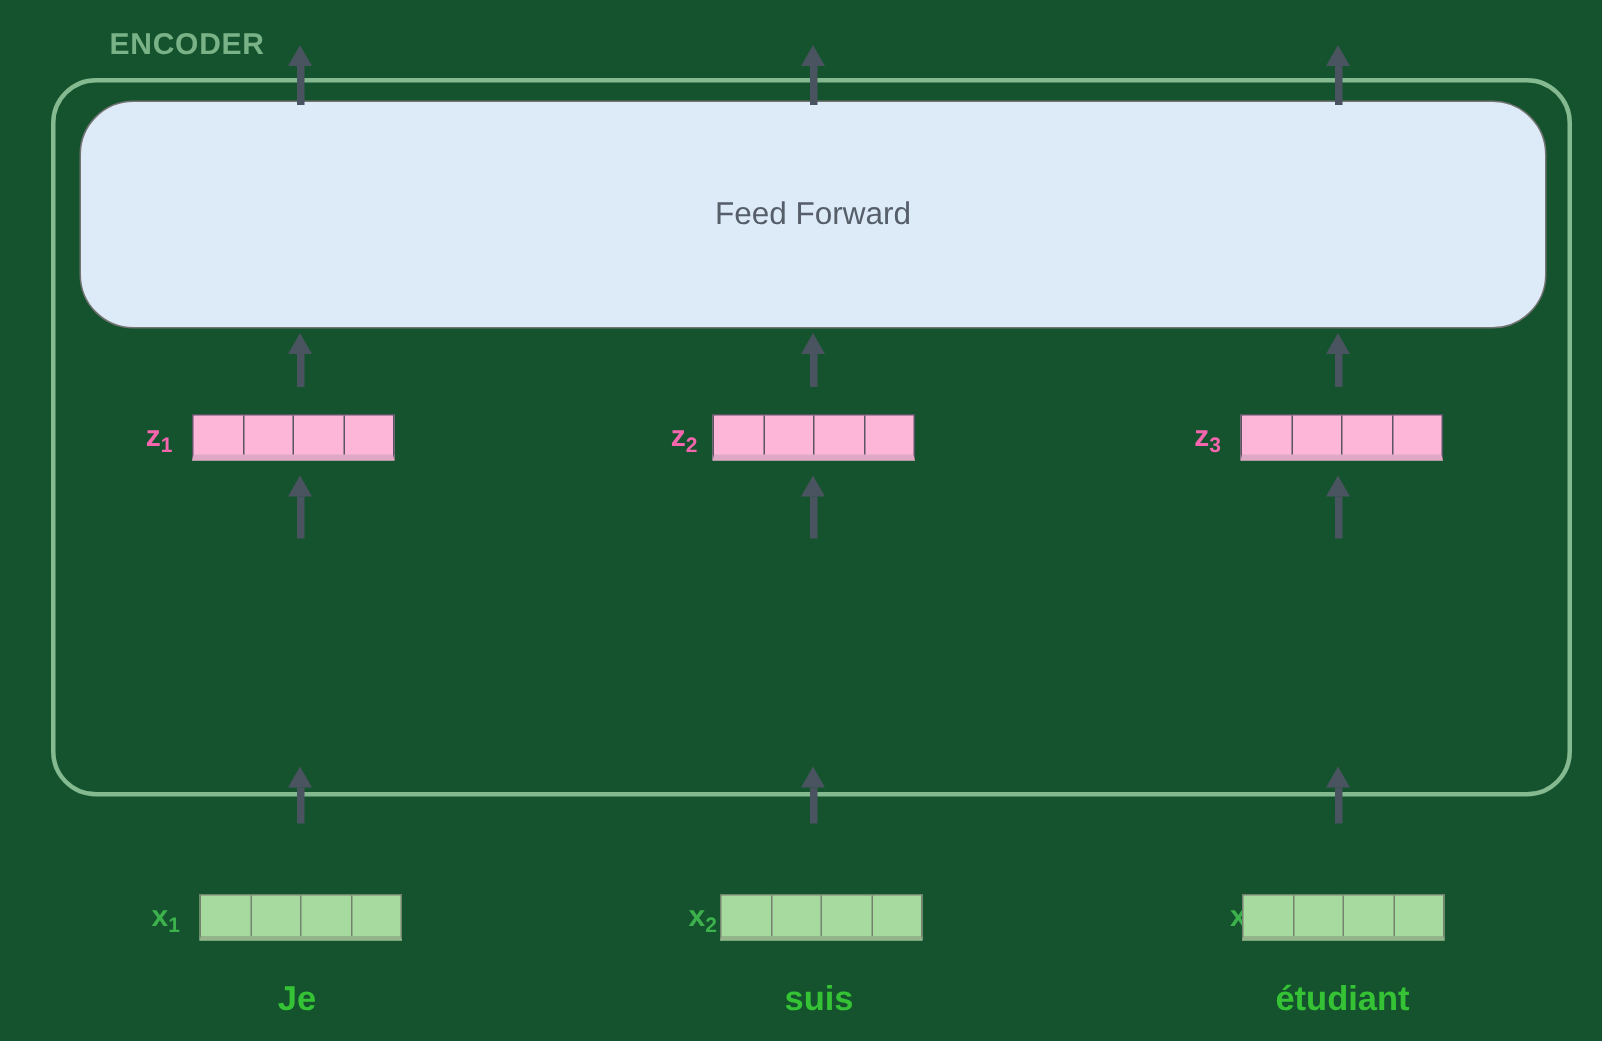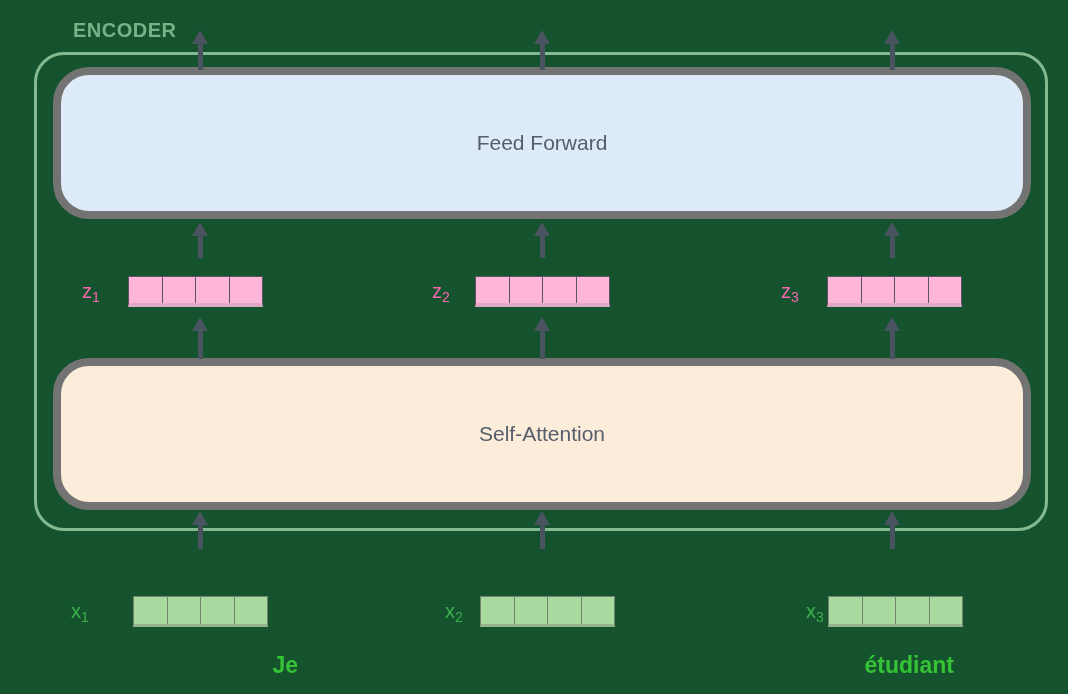--- a/index.html
+++ b/index.html
@@ -15,21 +15,21 @@
     border:3px solid #85b98f; border-radius:30px;
   }
   .encoder-label {
     position:absolute; left:73px; top:19px;
     font-size:20px; font-weight:bold; letter-spacing:0.5px; color:#79b286;
   }
 
   
   .block {
     position:absolute; left:53px; width:978px; height:152px;
-    border:8px solid #737373; border-radius:36px;
+    border:1px solid #737373; border-radius:36px;
     display:flex; align-items:center; justify-content:center;
     font-size:21px; color:#555e69;
   }
   .block-ff { top:67px; background:#ddebf8; }
   .block-sa { top:358px; background:#fcecda; }
 
   
   .arrow { position:absolute; width:16px; }
   .arrow-head {
     width:0; height:0; margin:0 auto;
@@ -58,51 +58,48 @@
     border:1.5px solid #75826f; border-bottom:3px solid #94b58c;
   }
   .vec-x span { border-right:1.5px solid #75826f; }
   .vec span:last-child { border-right:none; }
   .vz1 { left:128px; } .vz2 { left:475px; } .vz3 { left:827px; }
   .vx1 { left:133px; } .vx2 { left:480px; } .vx3 { left:828px; }
 
   
   .lab {
     position:absolute; width:40px; height:31px; line-height:31px;
-    padding-right:7px;
-    font-size:20px; font-weight:normal;
+    text-align:right; padding-right:7px;
+    font-size:20px; font-weight:bold;
   }
   .lab sub { font-size:14px; vertical-align:-4px; }
   .lab-z { top:276px; color:#f666ae; }
   .lab-x { top:596px; color:#3cb14c; }
   .lz1 { left:82px; }  .lz2 { left:432px; } .lz3 { left:781px; }
-  .lx1 { left:71px; }  .lx2 { left:445px; } .lx3 { left:806px; }
+  .lx1 { left:87px; }  .lx2 { left:445px; } .lx3 { left:806px; }
 
   
   .word {
-    position:absolute; top:652px; width:200px; text-align:right;
+    position:absolute; top:652px; width:200px; text-align:center;
     font-size:23px; font-weight:bold; color:#35c335;
   }
-  .w1 { left:98px; } .w2 { left:446px; } .w3 { left:754px; }
+  .w1 { left:98px; } .w2 { left:446px; } .w3 { left:795px; }
 </style>
 </head>
 <body>
 
 <div class="canvas">
 
   <div class="encoder-outline"></div>
   <div class="encoder-label">ENCODER</div>
 
   <div class="block block-ff">
     <span>Feed Forward</span>
   </div>
 
-  <div class="block block-sa">
-    <span>Self-Attention</span>
-  </div>
 
   <div class="arrow row-top col1">
       <div class="arrow-head"></div>
       <div class="arrow-shaft"></div>
     </div>
   <div class="arrow row-top col2">
       <div class="arrow-head"></div>
       <div class="arrow-shaft"></div>
     </div>
   <div class="arrow row-top col3">
@@ -191,15 +188,16 @@
 
   <div class="lab lab-x lx3"><span>x</span><sub>3</sub></div>
   <div class="vec vec-x vx3">
       <span></span>
       <span></span>
       <span></span>
       <span></span>
     </div>
 
   <div class="word w1">Je</div>
+  <div class="word w2">suis</div>
   <div class="word w3">étudiant</div>
 
 </div>
 
 </body></html>

